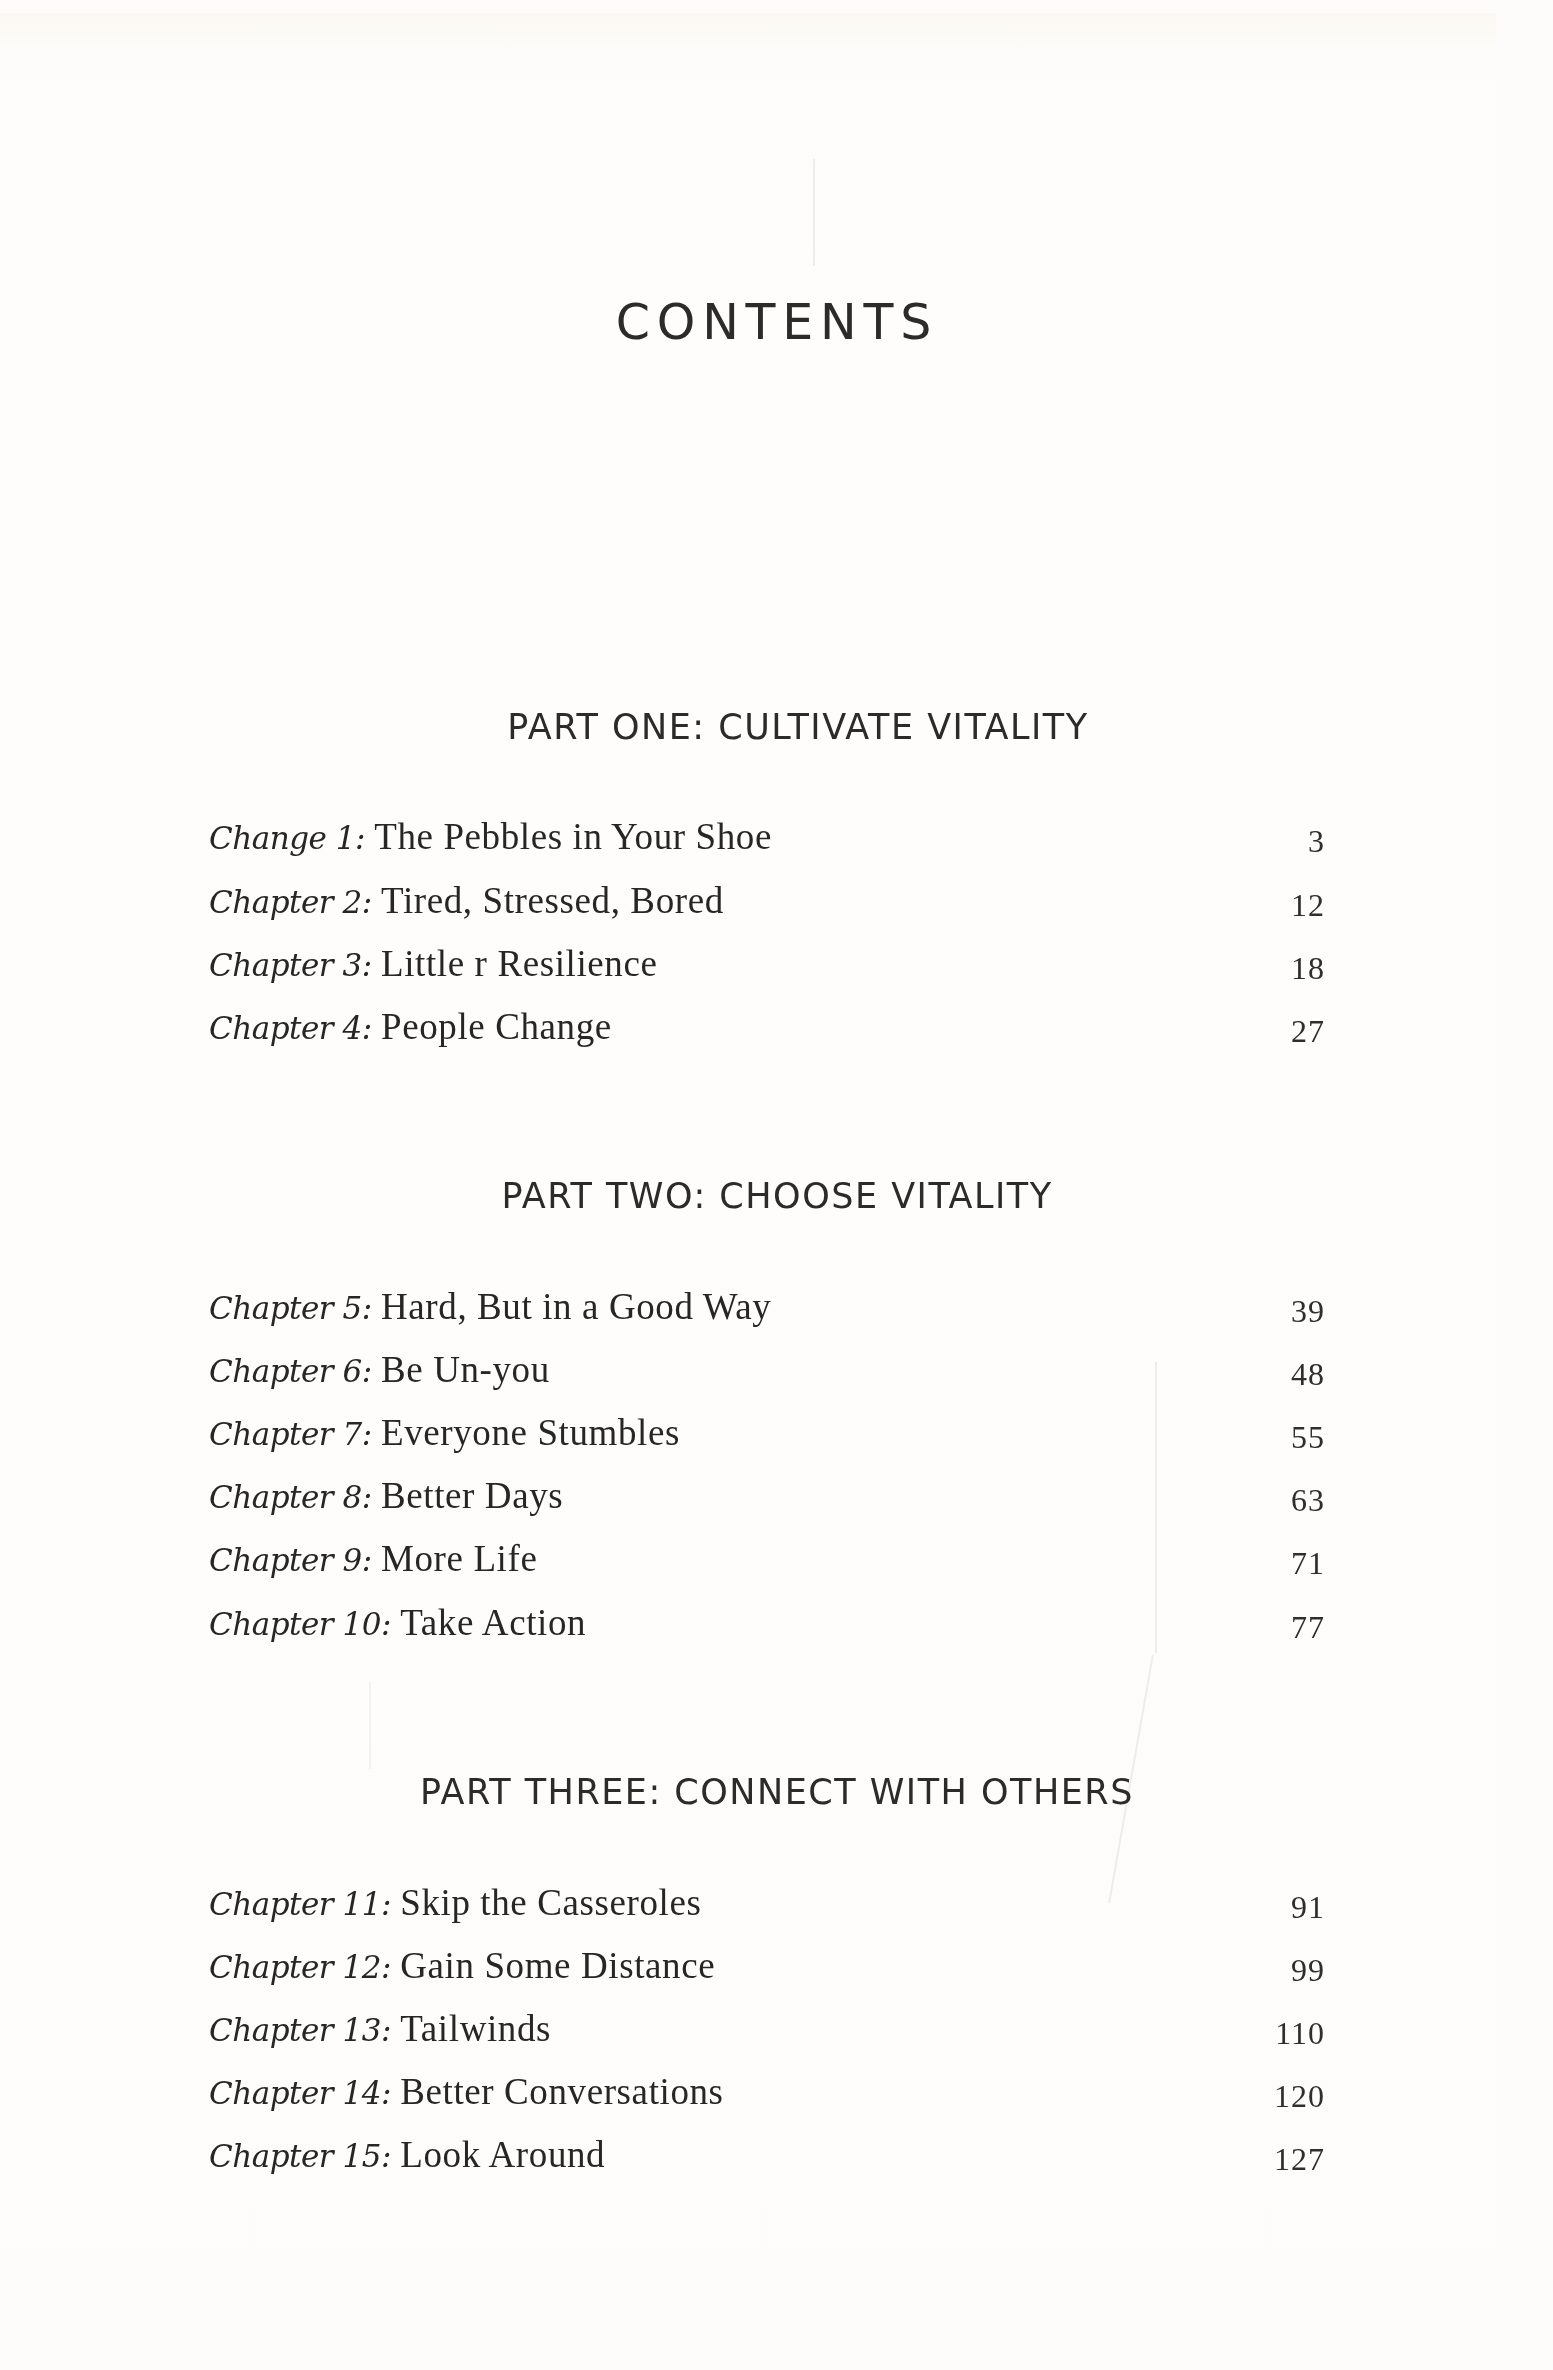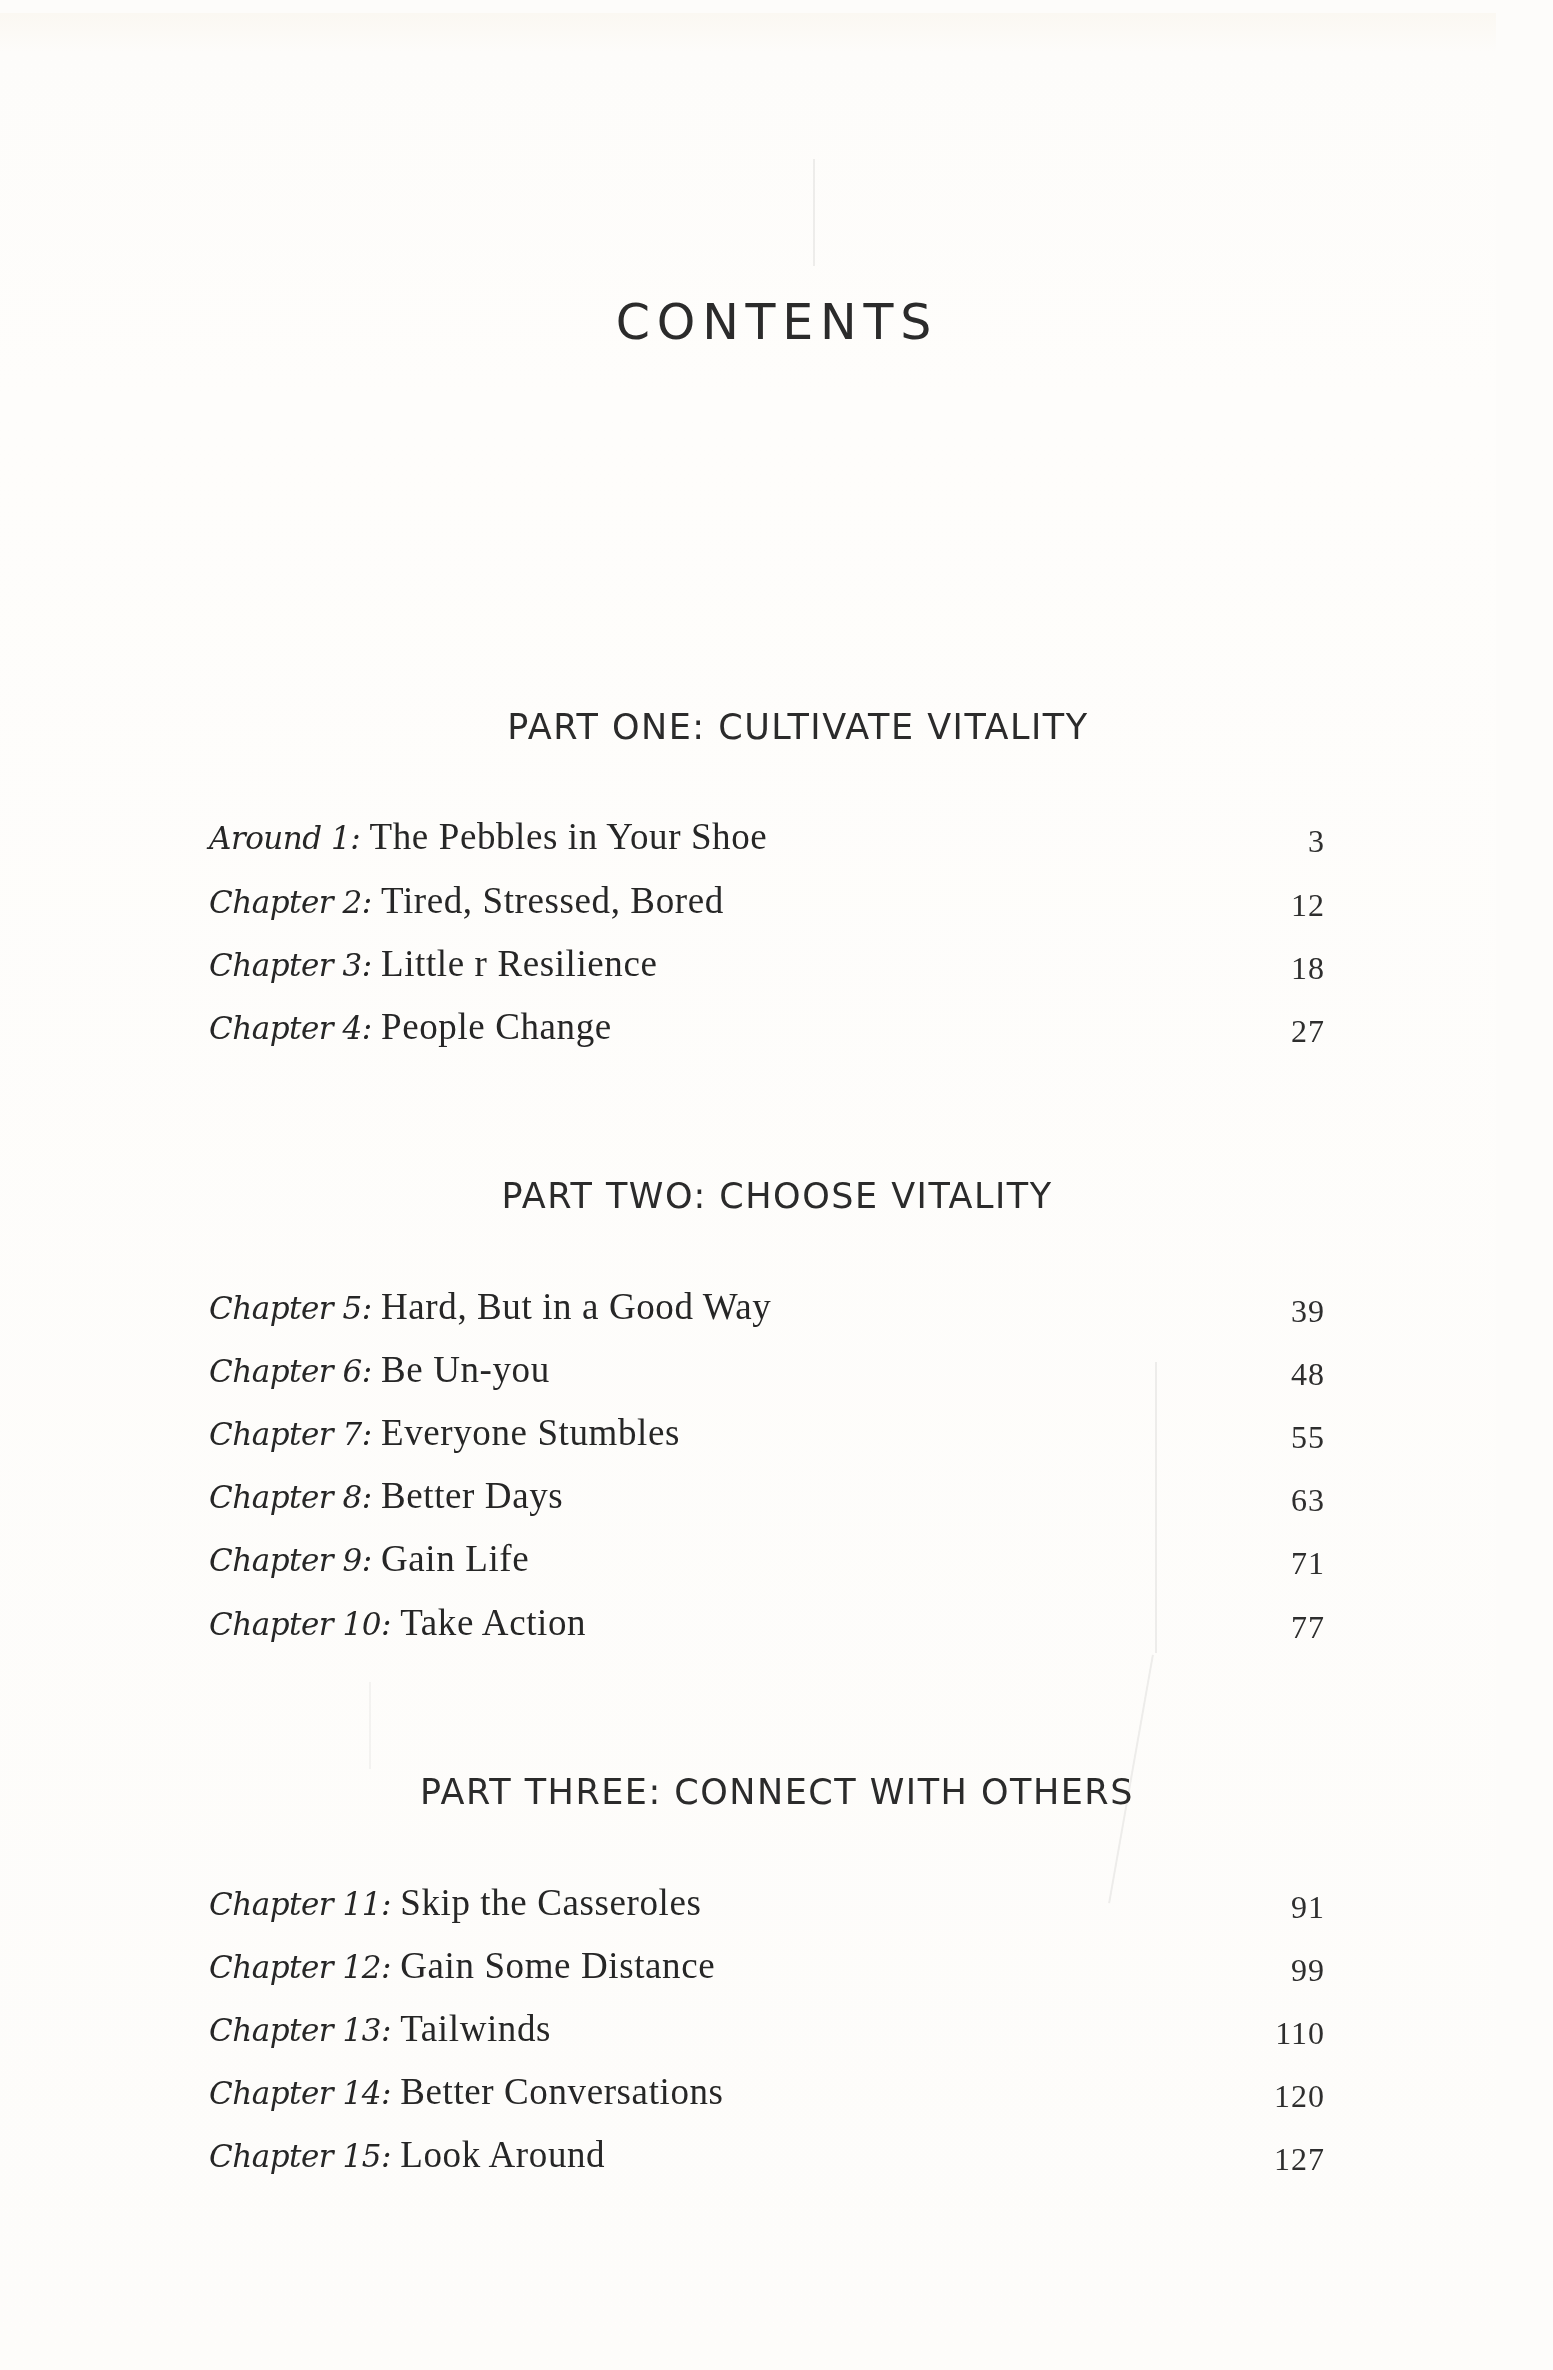--- a/index.html
+++ b/index.html
@@ -100,21 +100,21 @@
   <div class="artifact" style="left:1155px; top:1349px; height:291px;"></div>
   <div class="artifact" style="left:1130px; top:1640px; height:252px; transform: rotate(10deg);"></div>
   <div class="artifact" style="left:369px; top:1669px; height:87px; background: rgba(120,120,120,0.07);"></div>
 
   <h1 class="title">CONTENTS</h1>
 
 
   <h2 class="part-heading" style="top:694px;padding-left:21px;">PART ONE: CULTIVATE VITALITY</h2>
 
   <div class="entry" style="top:802px;">
-    <span class="label">Around 1: </span>
+    <span class="label">Change 1: </span>
     <span class="title-text">The Pebbles in Your Shoe</span>
     <span class="page-num">3</span>
   </div>
   <div class="entry" style="top:866px;">
     <span class="label">Chapter 2: </span>
     <span class="title-text">Tired, Stressed, Bored</span>
     <span class="page-num">12</span>
   </div>
   <div class="entry" style="top:929px;">
     <span class="label">Chapter 3: </span>
@@ -144,21 +144,21 @@
     <span class="title-text">Everyone Stumbles</span>
     <span class="page-num">55</span>
   </div>
   <div class="entry" style="top:1461px;">
     <span class="label">Chapter 8: </span>
     <span class="title-text">Better Days</span>
     <span class="page-num">63</span>
   </div>
   <div class="entry" style="top:1524px;">
     <span class="label">Chapter 9: </span>
-    <span class="title-text">Gain Life</span>
+    <span class="title-text">More Life</span>
     <span class="page-num">71</span>
   </div>
   <div class="entry" style="top:1588px;">
     <span class="label">Chapter 10: </span>
     <span class="title-text">Take Action</span>
     <span class="page-num">77</span>
   </div>
 
   <h2 class="part-heading" style="top:1759px;">PART THREE: CONNECT WITH OTHERS</h2>
 

